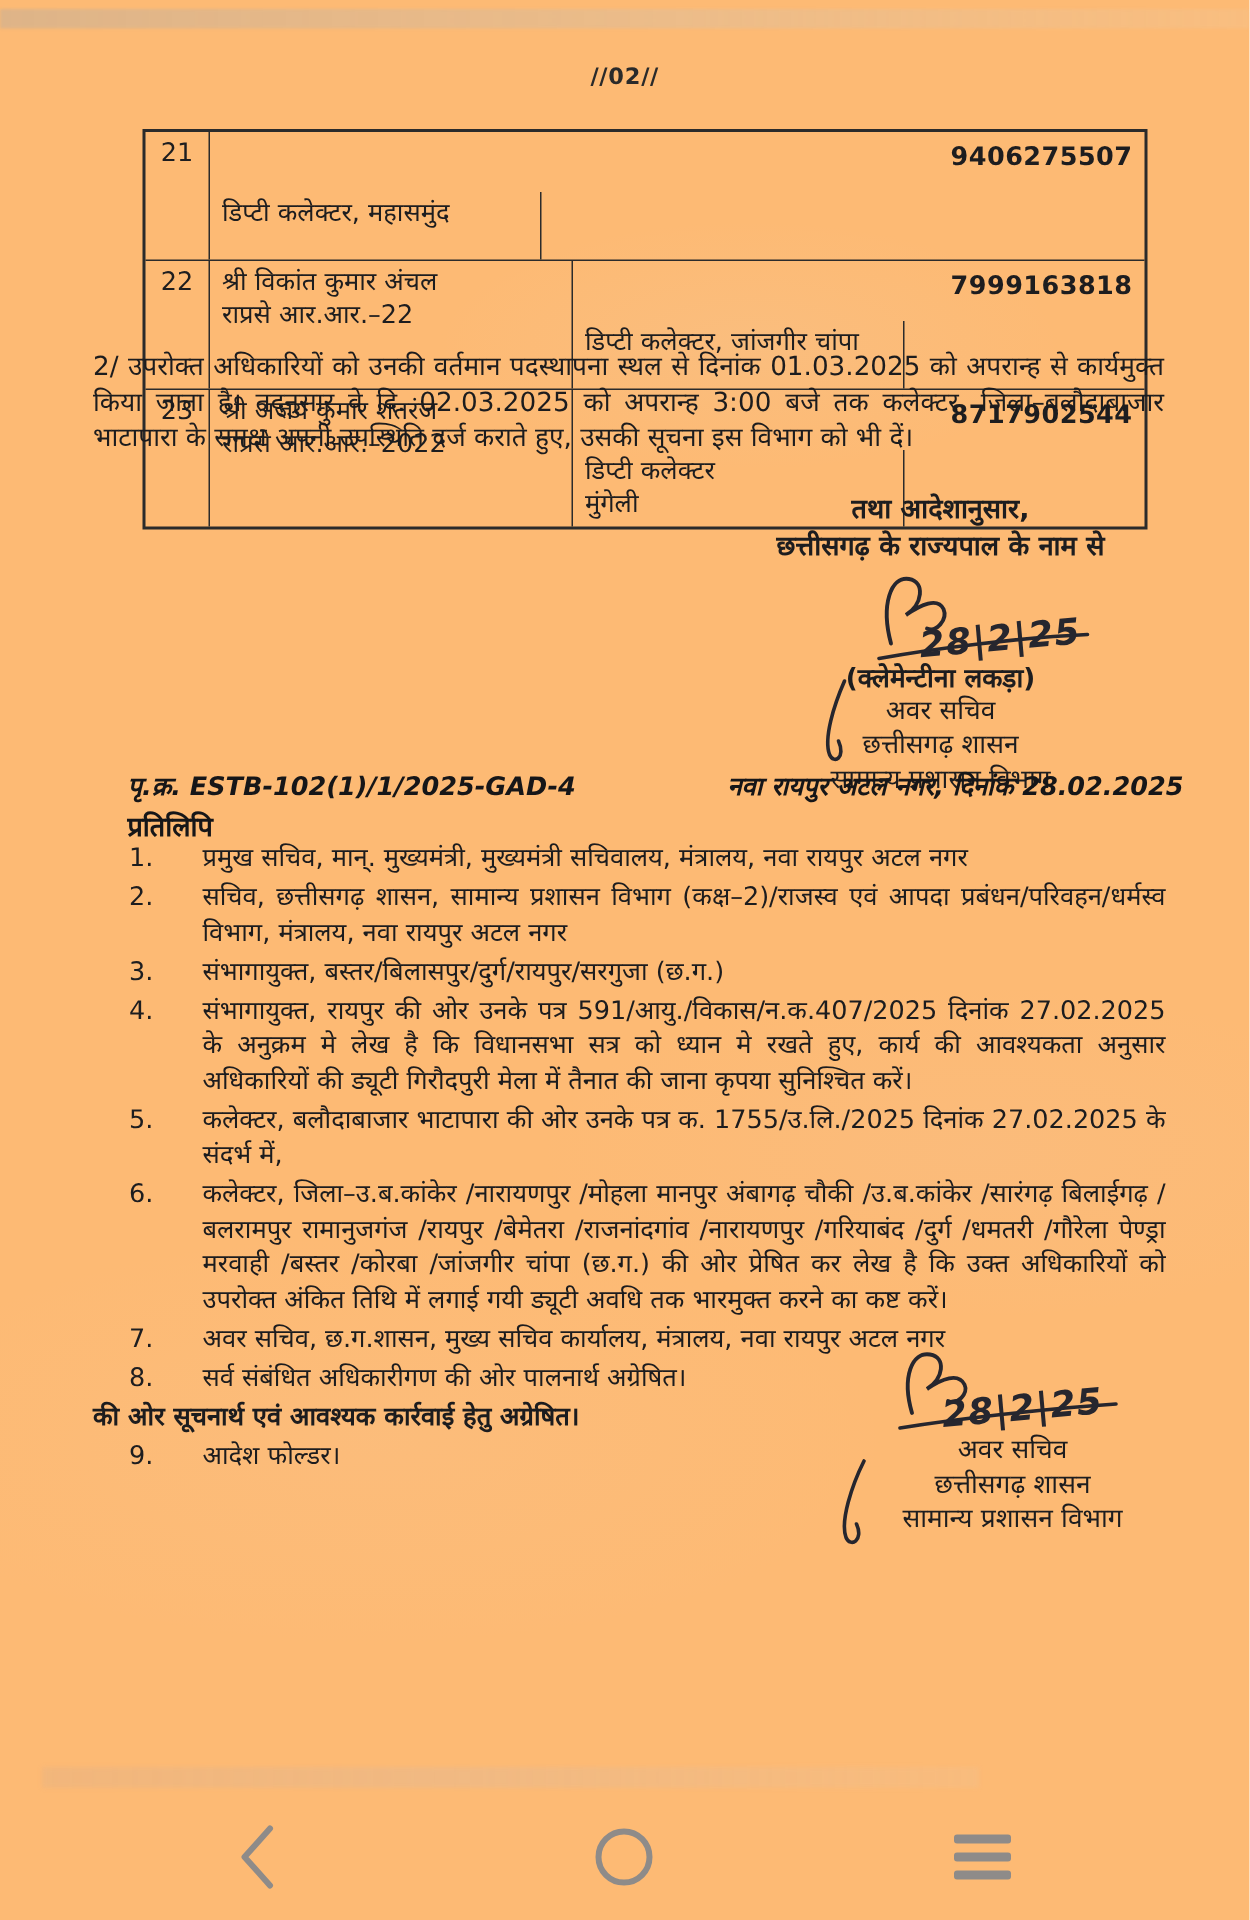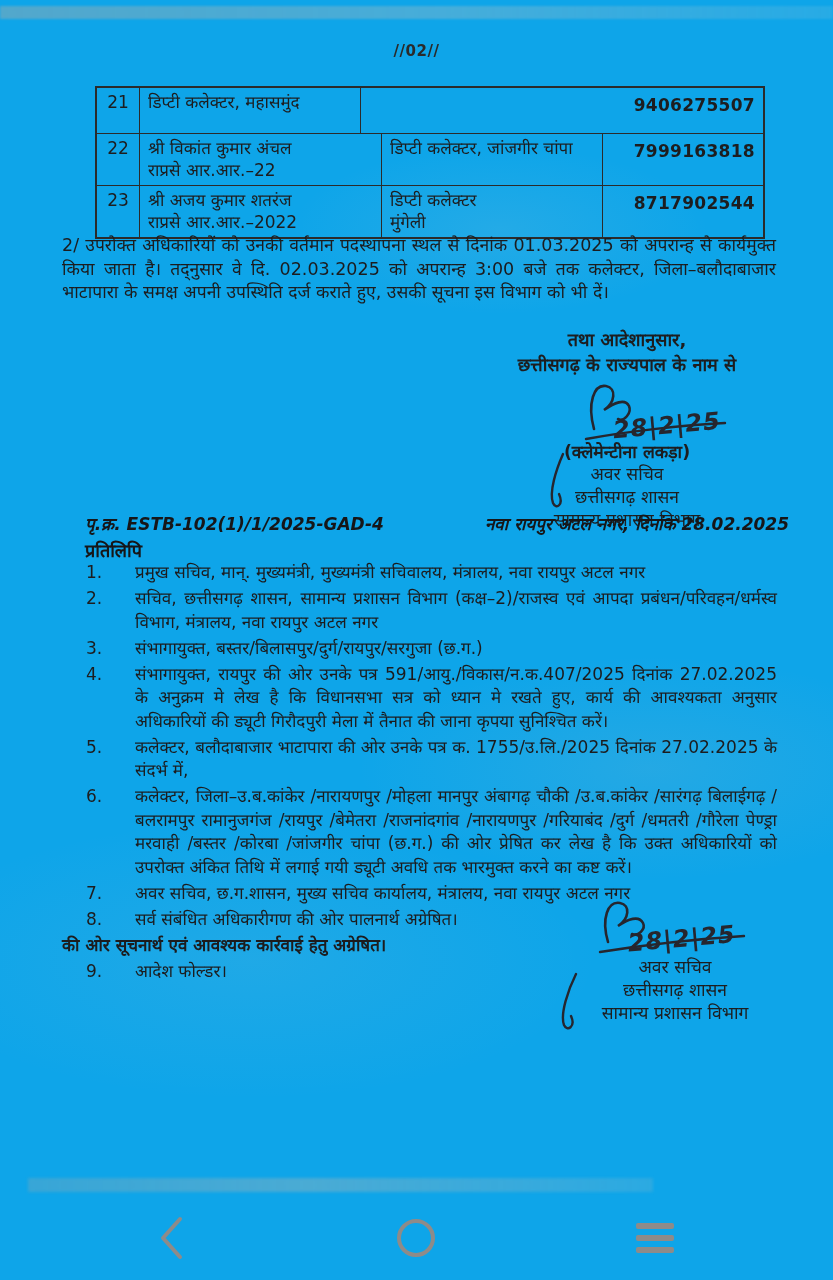--- a/index.html
+++ b/index.html
@@ -1,20 +1,20 @@
 <!DOCTYPE html>
 <html lang="hi"><head>
 <meta charset="utf-8">
 <style>
   * { margin:0; padding:0; box-sizing:border-box; }
   html,body { background:#ffffff; }
   body { font-family:"DejaVu Sans","Liberation Sans",sans-serif; color:#1d1d1f; }
   .screen {
     position:relative; width:833px; height:1280px; margin:0 auto;
-    background:#0ea5e9; overflow:hidden;
+    background:#fdba74; overflow:hidden;
   }
   
   .scan-tint {
     position:absolute; inset:0; pointer-events:none;
     background:
       radial-gradient(420px 160px at 78% 60%, rgba(232,200,185,.10), transparent 70%),
       radial-gradient(500px 200px at 30% 75%, rgba(238,215,200,.08), transparent 70%),
       radial-gradient(300px 120px at 60% 18%, rgba(225,220,212,.10), transparent 70%);
   }
   .band-top {
@@ -39,21 +39,21 @@
     border:2px solid #2b2b2b; border-bottom-width:2.5px;
   }
   .t-row { display:flex; }
   .t-row + .t-row { border-top:1.8px solid #2b2b2b; }
   .t-cell {
     padding:3px 8px 4px; font-size:17px; line-height:22px;
     white-space:pre-line; min-height:45px;
   }
   .c-sno  { width:43px; text-align:center; border-right:1.8px solid #2b2b2b; font-weight:400; }
   .c-name { width:242px; border-right:1.8px solid #2b2b2b; }
-  .c-desig{ width:221px; border-right:1.8px solid #2b2b2b; }
+  .c-desig{ width:221px; border-right:1.8px solid #2b2b2b;margin-top:40px; }
   .c-phone{ flex:1; text-align:right; font-weight:600; padding-top:6px; letter-spacing:.3px; }
 
   .para-2 {
     position:absolute; top:234px; left:62px; width:714px;
     font-size:17.5px; line-height:23.5px; text-align:justify; color:#1c1c1e;
   }
 
   
   .sig-top { position:absolute; top:327px; left:462px; width:330px; text-align:center; }
   .sig-top .big { font-size:18px; font-weight:600; line-height:25px; }

